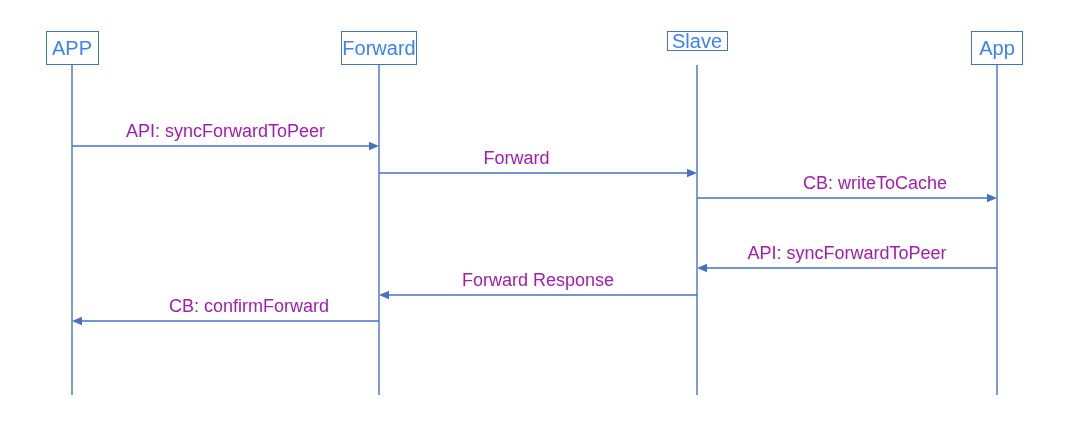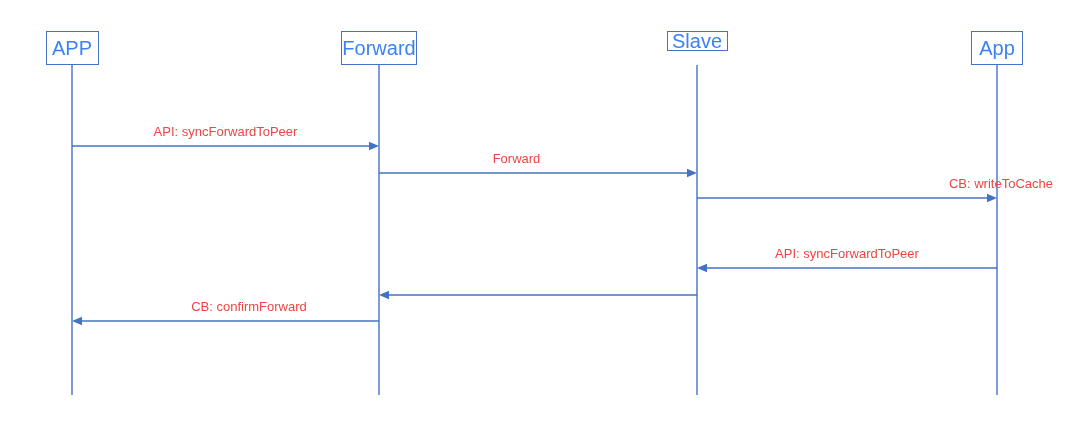--- a/index.html
+++ b/index.html
@@ -24,22 +24,22 @@
     justify-content: center;
   }
   .actor-label {
     font-size: 20px;
     color: #3b82f6;
     line-height: 1;
     white-space: nowrap;
   }
   .msg-label {
     position: absolute;
-    font-size: 13px;
-    color: #ef4444;
+    font-size: 18px;
+    color: #a21caf;
     text-align: center;
     white-space: nowrap;
     line-height: 17px;
   }
   svg.arrows {
     position: absolute;
     left: 0;
     top: 0;
   }
 </style>
@@ -72,16 +72,17 @@
       <span class="actor-label">Forward</span>
     </div>
     <div class="actor-box" style="left: 666.5px; top: 31px; width: 61px; height: 20px; border: 1.5px solid rgb(68, 114, 196);">
       <span class="actor-label">Slave</span>
     </div>
     <div class="actor-box" style="left: 971px; top: 31px; width: 52px; height: 34px; border: 1.5px solid rgb(68, 114, 196);">
       <span class="actor-label">App</span>
     </div>
     <div class="msg-label" style="left: 72px; width: 307px; top: 123px;">API: syncForwardToPeer</div>
     <div class="msg-label" style="left: 379px; width: 275px; top: 150px;">Forward</div>
-    <div class="msg-label" style="left: 697px; width: 356px; top: 175px; text-align: right;">CB: writeToCache</div>
+    <div class="msg-label" style="left: 697px; width: 356px; top: 175px;">CB: writeToCache</div>
     <div class="msg-label" style="left: 697px; width: 300px; top: 245px;">API: syncForwardToPeer</div>
+    <div class="msg-label" style="left: 379px; width: 318px; top: 272px;">Forward Response</div>
     <div class="msg-label" style="left: 72px; width: 354px; top: 298px;">CB: confirmForward</div>
   </div>
 
 </body></html>

